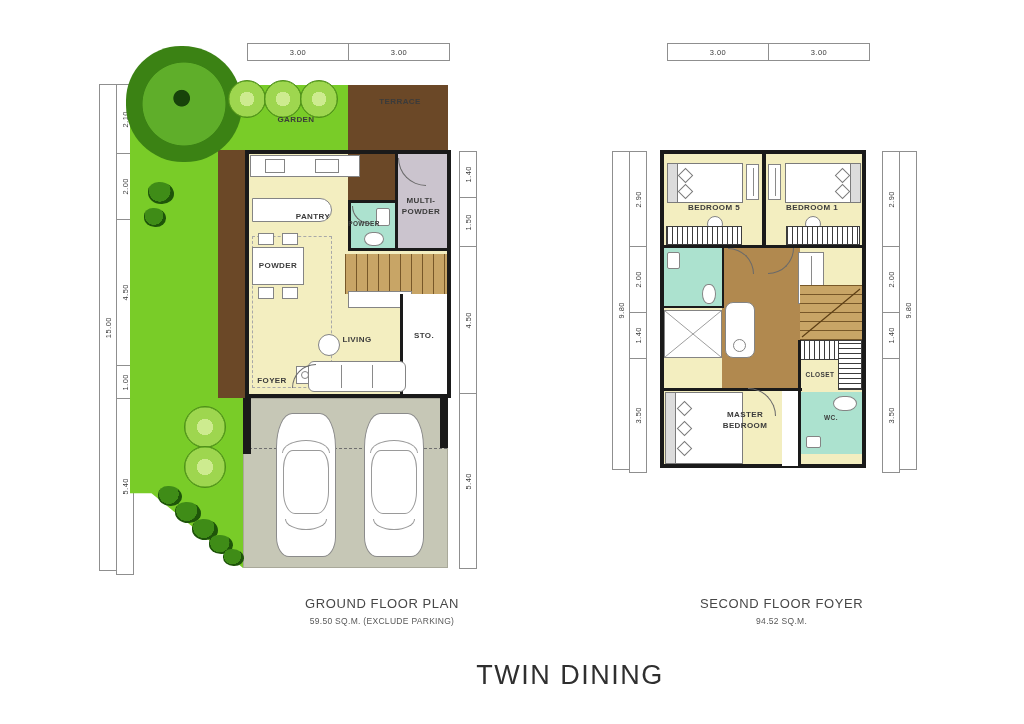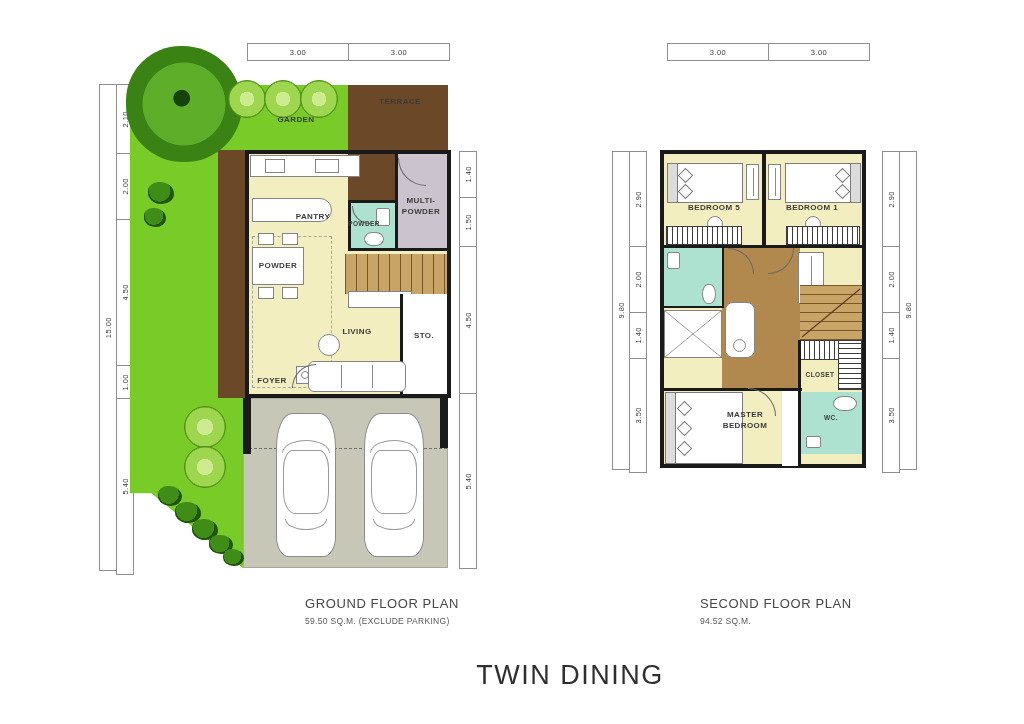--- a/index.html
+++ b/index.html
@@ -21,21 +21,21 @@
   .furn{background:#fff;border:1px solid #848484;}
   .hatch{background-color:#fff;border:1px solid #3c3c3c;
          background-image:repeating-linear-gradient(90deg,#3c3c3c 0 1px,transparent 1px 5px);}
   .hatch.hz{background-image:repeating-linear-gradient(0deg,#3c3c3c 0 1px,transparent 1px 5px);}
   .circle{border-radius:50%;}
   .arc{border:1px solid #6a6a6a;border-top:none;border-right:none;border-radius:0 0 0 100%;background:transparent;}
   
   .rlabel{position:absolute;transform:translate(-50%,-50%);font-size:8px;letter-spacing:.4px;
           color:#3b3b3b;text-align:center;white-space:pre-line;line-height:1.35;font-weight:bold;}
   .rlabel.tiny{font-size:6.5px;}
-  .caption{position:absolute;color:#474747;}
+  .caption{position:absolute;color:#474747;text-align:center;}
   .caption .t{font-size:13px;letter-spacing:.6px;}
   .caption .s{font-size:8.5px;margin-top:5px;color:#585858;letter-spacing:.3px;}
   .maintitle{position:absolute;text-align:center;font-size:27px;letter-spacing:1.5px;color:#2f2f2f;}
   
   .dimstrip{position:absolute;display:flex;background:#fff;}
   .dimstrip.h{flex-direction:row;}
   .dimcol{display:flex;flex-direction:column;}
   .dimcell{border:1px solid #8f8f8f;display:flex;align-items:center;justify-content:center;
            margin-top:-1px;margin-left:-1px;background:#fff;}
   .dimcell span{font-size:7.5px;color:#3a3a3a;letter-spacing:.5px;}
@@ -196,21 +196,21 @@
     <div class="bush" style="left:209px;top:535px;width:24px;height:19px;"></div>
     <div class="bush" style="left:223px;top:549px;width:21px;height:17px;"></div>
 
     <div class="rlabel" style="left:296px;top:120px;">GARDEN</div>
     <div class="rlabel" style="left:400px;top:102px;">TERRACE</div>
     <div class="rlabel" style="left:313px;top:195px;margin-top:22px;">PANTRY</div>
     <div class="rlabel" style="left:421px;top:207px;">MULTI-
 POWDER</div>
     <div class="rlabel tiny" style="left:364px;top:224px;">POWDER</div>
     <div class="rlabel" style="left:278px;top:266px;">POWDER</div>
-    <div class="rlabel" style="left:357px;top:332px;">LIVING</div>
+    <div class="rlabel" style="left:357px;top:340px;">LIVING</div>
     <div class="rlabel" style="left:424px;top:336px;">STO.</div>
     <div class="rlabel" style="left:272px;top:381px;">FOYER</div>
 
     <div class="caption" style="left:305px;top:596px;">
       <div class="t">GROUND FLOOR PLAN</div>
       <div class="s">59.50 SQ.M. (EXCLUDE PARKING)</div>
     </div>
   </div>
 
   <div>
@@ -338,20 +338,20 @@
     <div class="abs arc" style="left:748px;top:388px;width:28px;height:28px;transform:rotate(180deg);"></div>
 
     <div class="rlabel" style="left:714px;top:208px;">BEDROOM 5</div>
     <div class="rlabel" style="left:812px;top:208px;">BEDROOM 1</div>
     <div class="rlabel" style="left:745px;top:421px;">MASTER
 BEDROOM</div>
     <div class="rlabel tiny" style="left:820px;top:375px;">CLOSET</div>
     <div class="rlabel tiny" style="left:831px;top:418px;">WC.</div>
 
     <div class="caption" style="left:700px;top:596px;">
-      <div class="t">SECOND FLOOR PLAN</div>
+      <div class="t">SECOND FLOOR FOYER</div>
       <div class="s">94.52 SQ.M.</div>
     </div>
   </div>
 
   <div class="maintitle" style="left:412px;top:660px;width:316px;">TWIN DINING</div>
 
 </div>
 
 </body></html>

